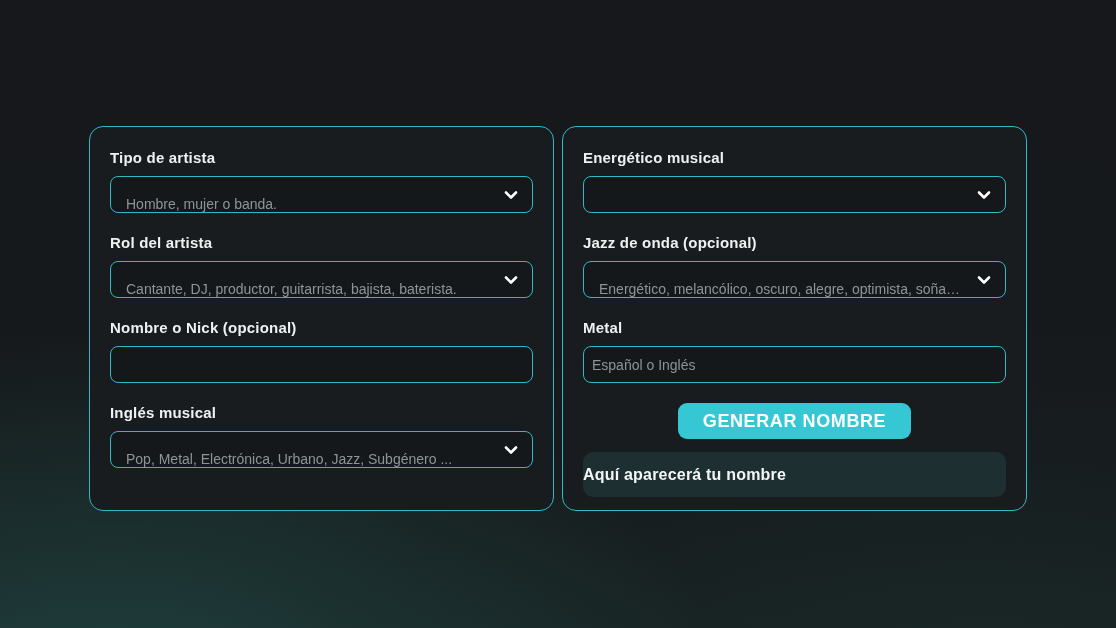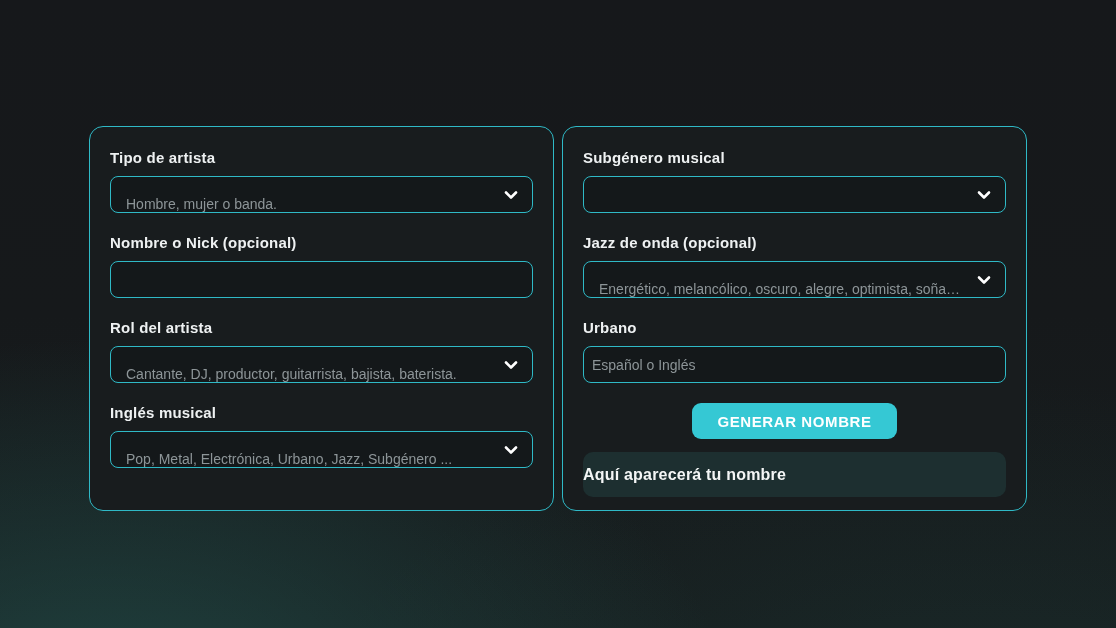--- a/index.html
+++ b/index.html
@@ -74,21 +74,21 @@
   }
   input.text-field::placeholder { color: #8d9598; }
   .button-row { text-align: center; margin-bottom: 13px; }
   .generate-btn {
     background: #35c8d4;
     color: #ffffff;
     border: none;
     border-radius: 9px;
     height: 36px;
     padding: 0 25px;
-    font-size: 15px;
+    font-size: 18px;
     font-weight: 700;
     letter-spacing: 0.6px;
     font-family: "Liberation Sans", sans-serif;
     cursor: pointer;
   }
   .result-box {
     width: 100%; height: 45px;
     background: #1d2f30;
     border-radius: 10px;
     display: flex; align-items: center; justify-content: flex-start;
@@ -113,54 +113,54 @@
         <span class="ph">Hombre, mujer o banda.</span>
         <span class="chevron">
           <svg width="16" height="16" viewBox="0 0 16 16">
               <polyline points="3,5.5 8,10.5 13,5.5" fill="none" stroke="#ffffff" stroke-width="2.6" stroke-linecap="round" stroke-linejoin="round"></polyline>
             </svg>
         </span>
       </div>
     </div>
 
     <div class="field-group">
-      <div class="field-label">Nombre o Nick (opcional)</div>
-      <input class="text-field" type="text" placeholder="" style="">
-    </div>
-
-    <div class="field-group">
       <div class="field-label">Rol del artista</div>
       <div class="field">
         <span class="ph">Cantante, DJ, productor, guitarrista, bajista, baterista.</span>
         <span class="chevron">
           <svg width="16" height="16" viewBox="0 0 16 16">
               <polyline points="3,5.5 8,10.5 13,5.5" fill="none" stroke="#ffffff" stroke-width="2.6" stroke-linecap="round" stroke-linejoin="round"></polyline>
             </svg>
         </span>
       </div>
+    </div>
+
+    <div class="field-group">
+      <div class="field-label">Nombre o Nick (opcional)</div>
+      <input class="text-field" type="text" placeholder="" style="">
     </div>
 
     <div class="field-group">
       <div class="field-label">Inglés musical</div>
       <div class="field">
         <span class="ph">Pop, Metal, Electrónica, Urbano, Jazz, Subgénero ...</span>
         <span class="chevron">
           <svg width="16" height="16" viewBox="0 0 16 16">
               <polyline points="3,5.5 8,10.5 13,5.5" fill="none" stroke="#ffffff" stroke-width="2.6" stroke-linecap="round" stroke-linejoin="round"></polyline>
             </svg>
         </span>
       </div>
     </div>
 
   </div>
 
   <div class="panel">
 
     <div class="field-group">
-      <div class="field-label">Subgénero musical</div>
+      <div class="field-label">Energético musical</div>
       <div class="field">
         <span class="ph"></span>
         <span class="chevron">
           <svg width="16" height="16" viewBox="0 0 16 16">
               <polyline points="3,5.5 8,10.5 13,5.5" fill="none" stroke="#ffffff" stroke-width="2.6" stroke-linecap="round" stroke-linejoin="round"></polyline>
             </svg>
         </span>
       </div>
     </div>
 
@@ -170,21 +170,21 @@
         <span class="ph">Energético, melancólico, oscuro, alegre, optimista, soñador ...</span>
         <span class="chevron">
           <svg width="16" height="16" viewBox="0 0 16 16">
               <polyline points="3,5.5 8,10.5 13,5.5" fill="none" stroke="#ffffff" stroke-width="2.6" stroke-linecap="round" stroke-linejoin="round"></polyline>
             </svg>
         </span>
       </div>
     </div>
 
     <div class="field-group">
-      <div class="field-label">Urbano</div>
+      <div class="field-label">Metal</div>
       <input class="text-field" type="text" placeholder="Español o Inglés" style="">
     </div>
 
     <div class="button-row">
       <button class="generate-btn">GENERAR NOMBRE</button>
     </div>
 
     <div class="result-box">
       <span>Aquí aparecerá tu nombre</span>
     </div>

